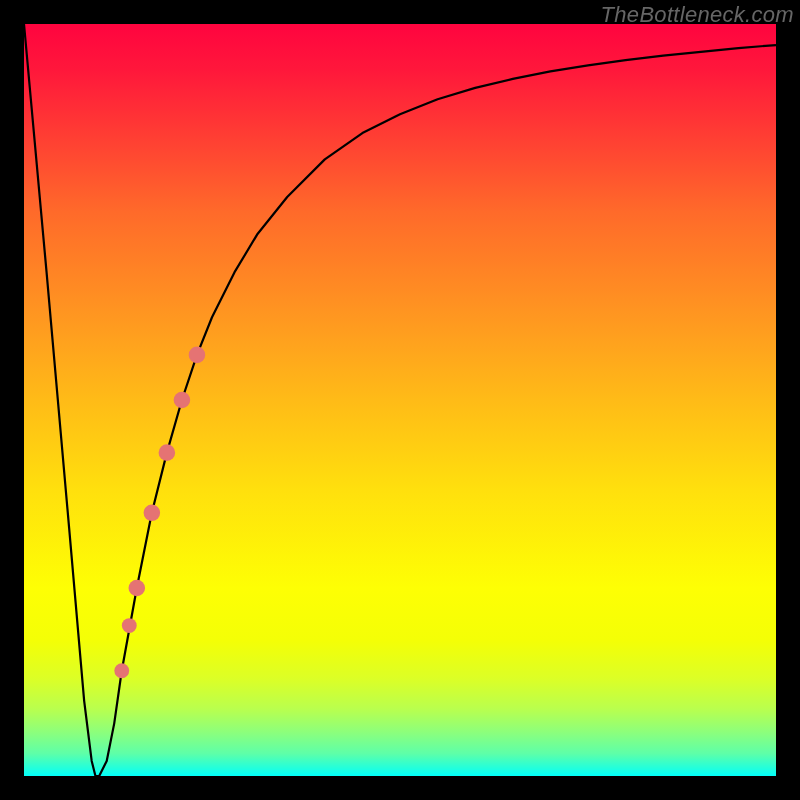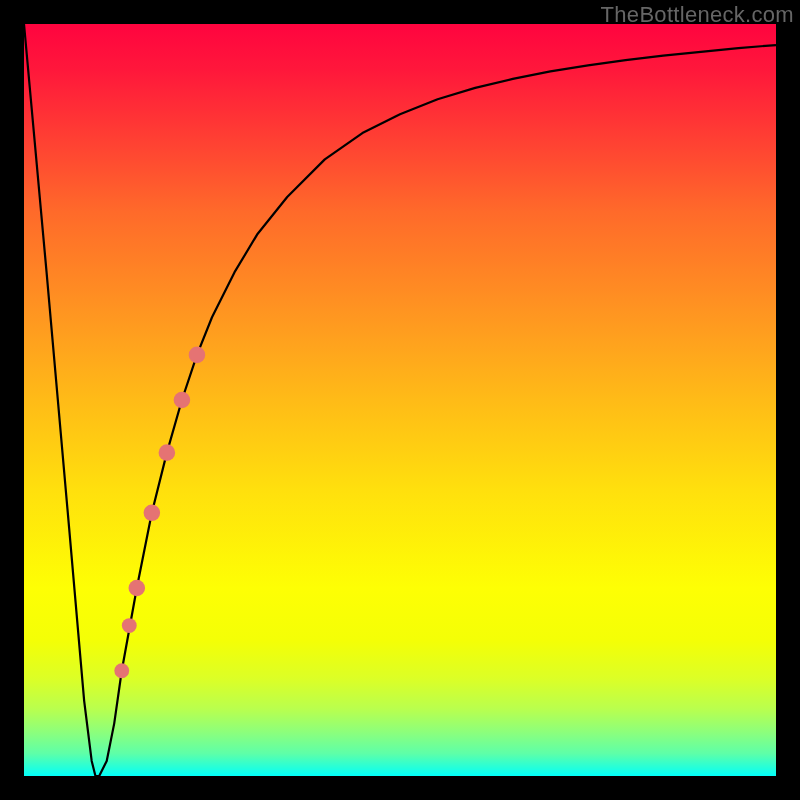--- a/index.html
+++ b/index.html
@@ -8,20 +8,21 @@
     width: 800px;
     height: 800px;
     background: #000;
     overflow: hidden;
     font-family: Arial, Helvetica, sans-serif;
   }
   .stage {
     position: relative;
     width: 800px;
     height: 800px;
+    font-style: italic;
   }
   .plot-area {
     position: absolute;
     left: 24px;
     top: 24px;
     width: 752px;
     height: 752px;
     background: linear-gradient(to bottom,
       #ff043f 0%,
       #ff173b 6%,

